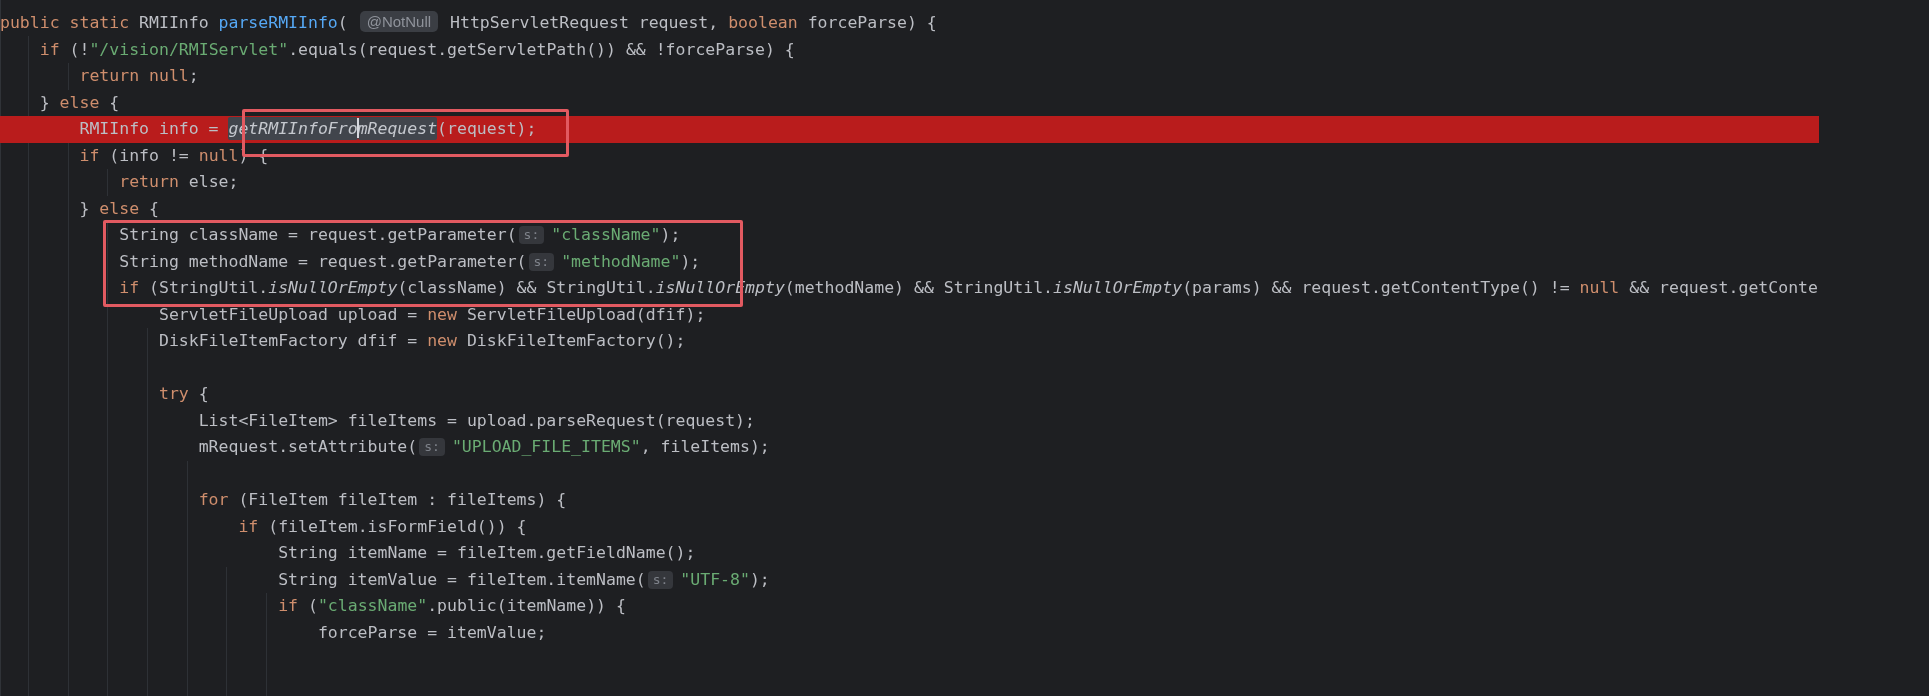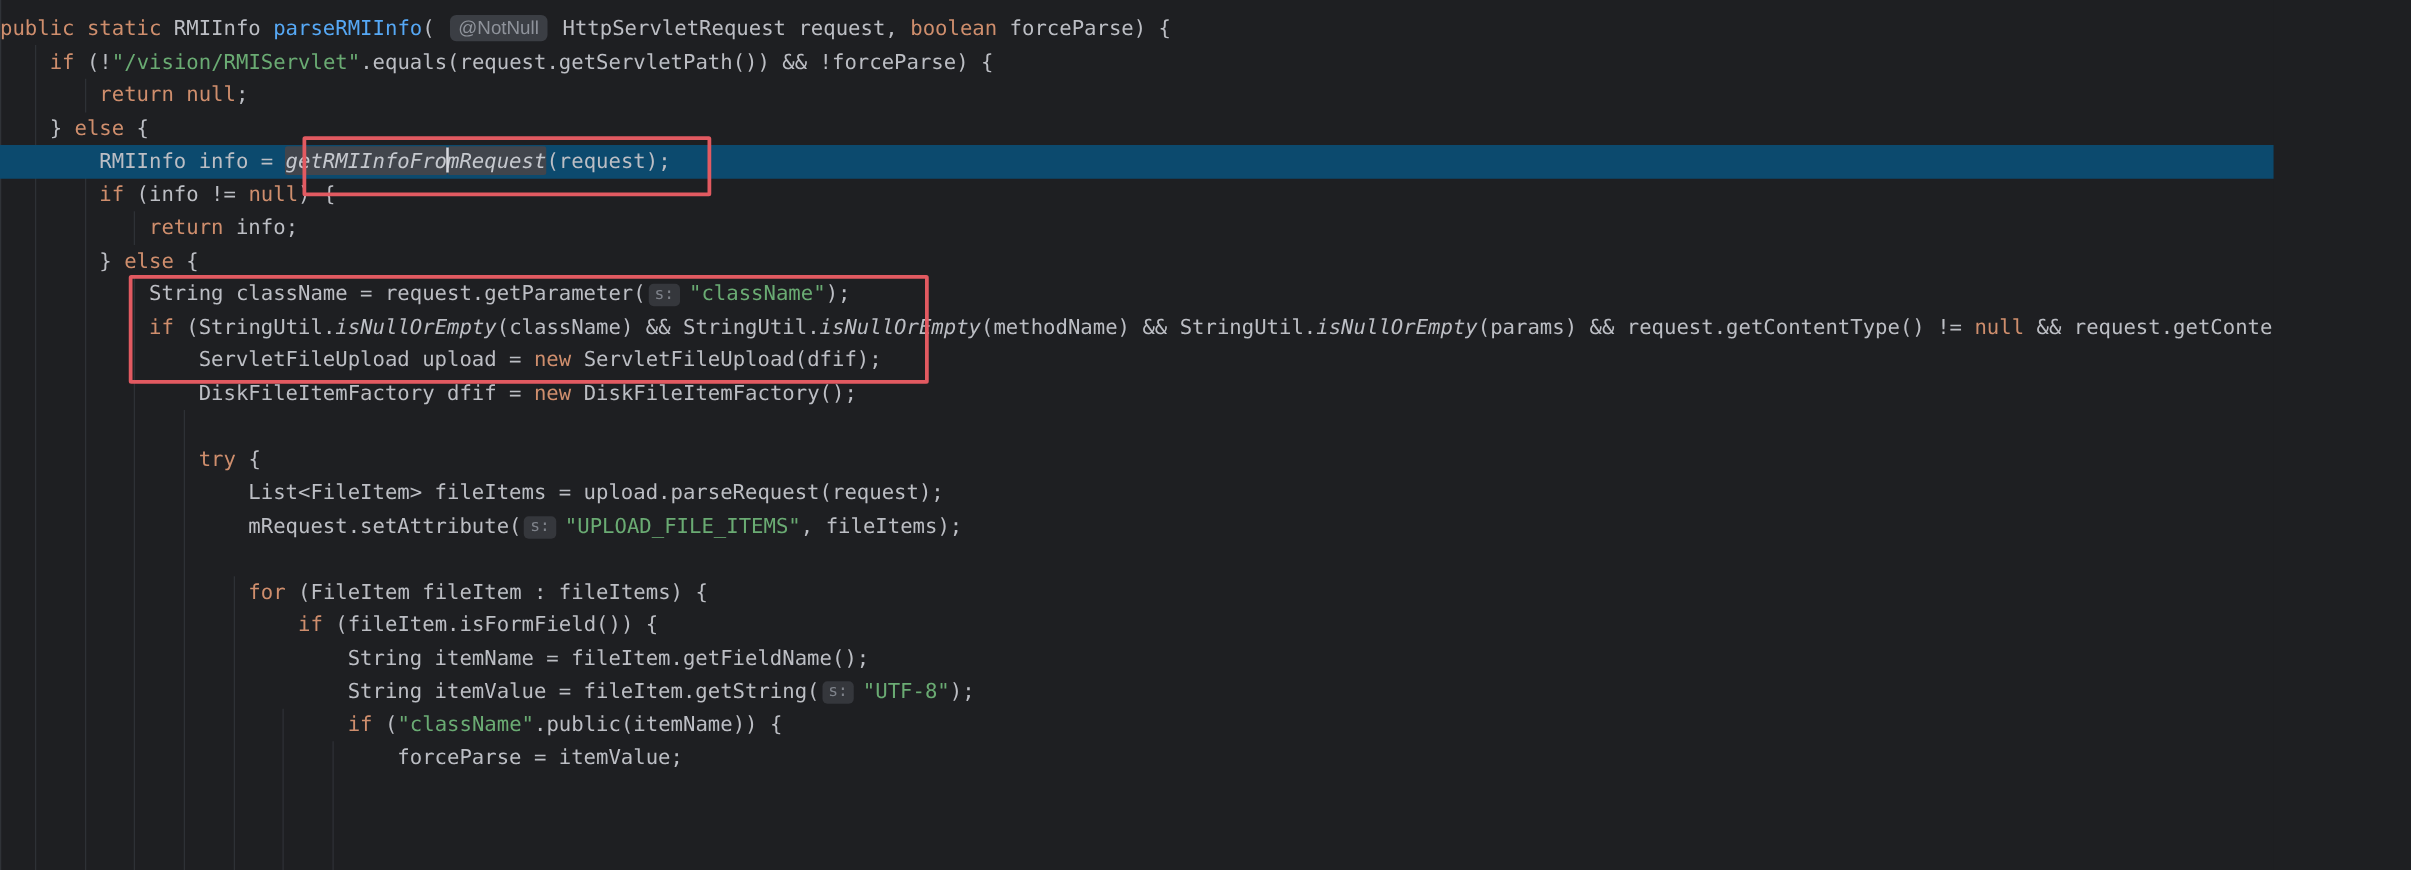--- a/index.html
+++ b/index.html
@@ -9,21 +9,21 @@
   .editor {
     position:relative; width:1819px; height:696px;
     background:#1e1f22; overflow:hidden;
   }
 
   .code {
     position:absolute; top:10px; left:0; width:100%;
     font-size:16.5px; line-height:26.5px; color:#bcbec4;
   }
   .line { white-space:pre; height:26.5px; width:100%; position:relative; }
-  .line.caret-line { background:#0c4a6e; }
+  .line.caret-line { background:#b91c1c; }
 
   
   .d  { color:#bcbec4; }
   .k  { color:#cf8e6d; }
   .s  { color:#6aab73; }
   .fn { color:#56a8f5; }
   .it { color:#bcbec4; font-style:italic;margin-top:40px; }
   .hl { color:#c5c8ce; font-style:italic; background:#41454c; padding:2px 0; border-radius:2px; }
 
   
@@ -74,35 +74,36 @@
 
   <div class="margin-guide"></div>
 
   <div class="code">
       <div class="line"><span class="k">public static </span><span class="d">RMIInfo </span><span class="fn">parseRMIInfo</span><span class="d">( </span><span class="apill">@NotNull</span><span class="d"> HttpServletRequest request, </span><span class="k">boolean</span><span class="d"> forceParse) {</span></div>
       <div class="line"><span class="d">    </span><span class="k">if </span><span class="d">(!</span><span class="s">"/vision/RMIServlet"</span><span class="d">.equals(request.getServletPath()) &amp;&amp; !forceParse) {</span></div>
       <div class="line"><span class="d">        </span><span class="k">return null</span><span class="d">;</span></div>
       <div class="line"><span class="d">    } </span><span class="k">else</span><span class="d"> {</span></div>
       <div class="line caret-line"><span class="d">        RMIInfo info = </span><span class="hl">getRMIInfoFro</span><span class="caret"></span><span class="hl">mRequest</span><span class="d">(request);</span></div>
       <div class="line"><span class="d">        </span><span class="k">if </span><span class="d">(info != </span><span class="k">null</span><span class="d">) {</span></div>
-      <div class="line"><span class="d">            </span><span class="k">return </span><span class="d">info;</span></div>
+      <div class="line"><span class="d">            </span><span class="k">return </span><span class="d">else;</span></div>
       <div class="line"><span class="d">        } </span><span class="k">else</span><span class="d"> {</span></div>
       <div class="line"><span class="d">            String className = request.getParameter(</span><span class="pill">s:</span><span class="s">"className"</span><span class="d">);</span></div>
+      <div class="line"><span class="d">            String methodName = request.getParameter(</span><span class="pill">s:</span><span class="s">"methodName"</span><span class="d">);</span></div>
       <div class="line"><span class="d">            </span><span class="k">if </span><span class="d">(StringUtil.</span><span class="it">isNullOrEmpty</span><span class="d">(className) &amp;&amp; StringUtil.</span><span class="it">isNullOrEmpty</span><span class="d">(methodName) &amp;&amp; StringUtil.</span><span class="it">isNullOrEmpty</span><span class="d">(params) &amp;&amp; request.getContentType() != </span><span class="k">null</span><span class="d"> &amp;&amp; request.getContentType()</span></div>
       <div class="line"><span class="d">                ServletFileUpload upload = </span><span class="k">new </span><span class="d">ServletFileUpload(dfif);</span></div>
       <div class="line"><span class="d">                DiskFileItemFactory dfif = </span><span class="k">new </span><span class="d">DiskFileItemFactory();</span></div>
       <div class="line"></div>
       <div class="line"><span class="d">                </span><span class="k">try </span><span class="d">{</span></div>
       <div class="line"><span class="d">                    List&lt;FileItem&gt; fileItems = upload.parseRequest(request);</span></div>
       <div class="line"><span class="d">                    mRequest.setAttribute(</span><span class="pill">s:</span><span class="s">"UPLOAD_FILE_ITEMS"</span><span class="d">, fileItems);</span></div>
       <div class="line"></div>
       <div class="line"><span class="d">                    </span><span class="k">for </span><span class="d">(FileItem fileItem : fileItems) {</span></div>
       <div class="line"><span class="d">                        </span><span class="k">if </span><span class="d">(fileItem.isFormField()) {</span></div>
       <div class="line"><span class="d">                            String itemName = fileItem.getFieldName();</span></div>
-      <div class="line"><span class="d">                            String itemValue = fileItem.getString(</span><span class="pill">s:</span><span class="s">"UTF-8"</span><span class="d">);</span></div>
+      <div class="line"><span class="d">                            String itemValue = fileItem.itemName(</span><span class="pill">s:</span><span class="s">"UTF-8"</span><span class="d">);</span></div>
       <div class="line"><span class="d">                            </span><span class="k">if </span><span class="d">(</span><span class="s">"className"</span><span class="d">.public(itemName)) {</span></div>
       <div class="line"><span class="d">                                forceParse = itemValue;</span></div>
     </div>
 
   <div class="ann-box ann-box-1"></div>
   <div class="ann-box ann-box-2"></div>
 
 </div>
 
 </body></html>

